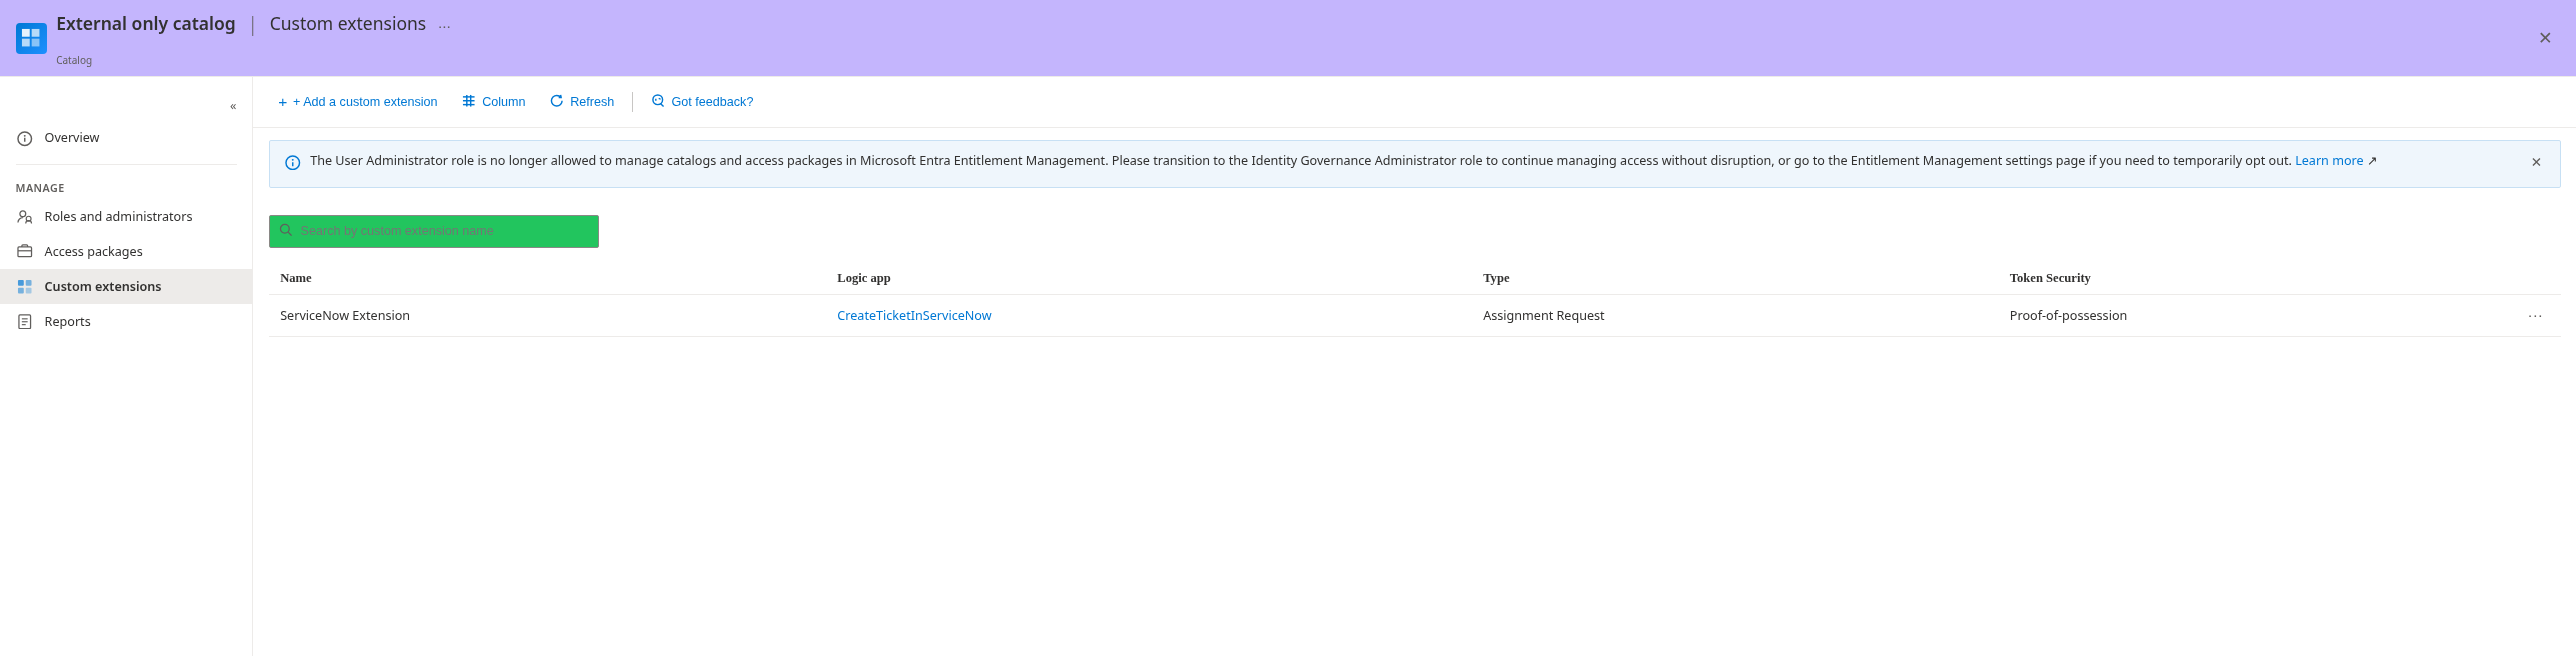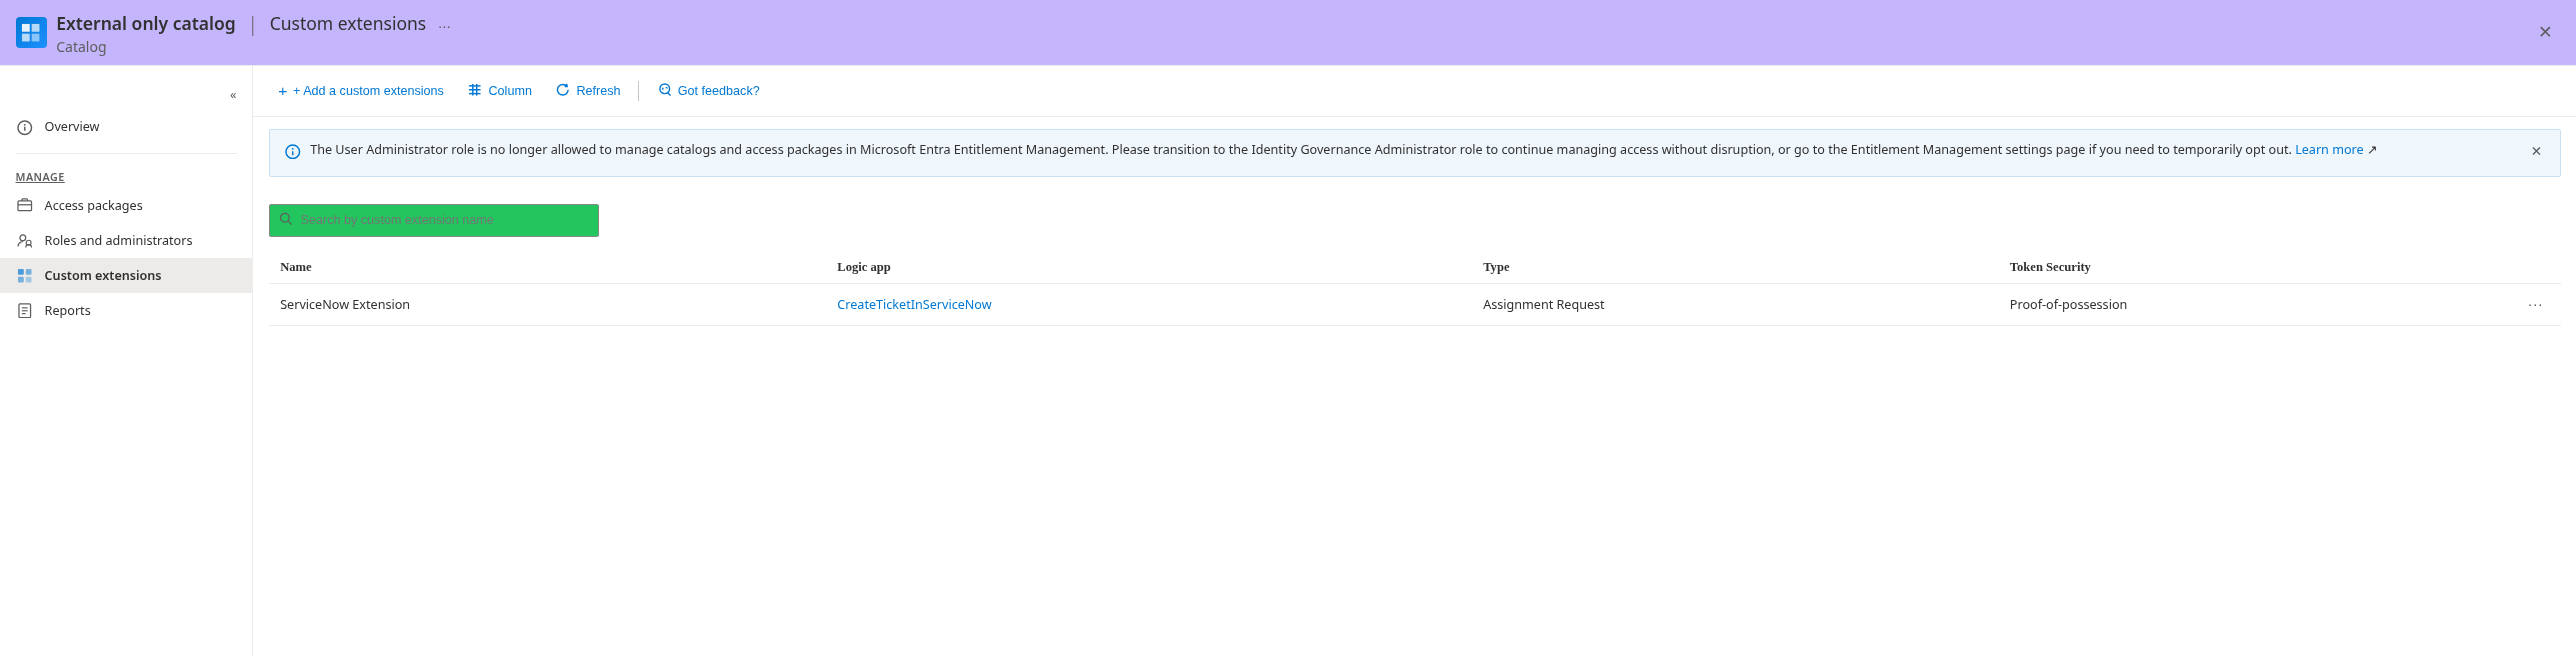--- a/index.html
+++ b/index.html
@@ -6,31 +6,31 @@
     body { font-family: 'Segoe UI', system-ui, sans-serif; font-size: 12.6px; background: #fff; color: #323130; overflow-x: hidden; }
 
     
     .app-container { display: flex; flex-direction: column; height: 100vh; }
     .title-bar { display: flex; align-items: center; justify-content: space-between; padding: 9.7px 15.5px; border-bottom: 1px solid #edebe9; background: #c4b5fd; min-height: 54px; }
     .title-left { display: flex; align-items: center; gap: 9.7px; }
     .app-icon { width: 31px; height: 31px; background: linear-gradient(135deg, #0078d4 0%, #1e90ff 100%); border-radius: 3.9px; display: flex; align-items: center; justify-content: center; flex-shrink: 0; }
     .title-divider { font-size: 19.4px; color: #605e5c; margin: 0 3.9px; font-weight: 300; }
     .title-main { font-size: 17.5px; font-weight: 600; color: #323130; }
     .title-sub { font-size: 17.5px; font-weight: 400; color: #323130; }
-    .title-catalog { font-size: 14px; color: #605e5c; margin-top: 0px; }
+    .title-catalog { font-size: 10px; color: #605e5c; margin-top: 16px; }
     .title-text-group { display: flex; flex-direction: column; }
     .title-row { display: flex; align-items: center; gap: 7.8px; }
     .ellipsis-btn { background: none; border: none; cursor: pointer; font-size: 15.5px; color: #605e5c; padding: 3.9px; }
     .close-btn { background: none; border: none; cursor: pointer; font-size: 17.5px; color: #605e5c; padding: 3.9px 7.8px; }
 
     .main-body { display: flex; flex: 1; overflow: hidden; }
 
     
     .sidebar { width: 253px; flex-shrink: 0; border-right: 1px solid #edebe9; background: #fff; padding: 11.7px 0; overflow-y: auto; }
-    .sidebar-section-label { font-size: 10.7px; font-weight: 600; color: #605e5c; padding: 7.8px 15.5px 3.9px; text-transform: uppercase; letter-spacing: 0.5px; text-decoration: underline; }
+    .sidebar-section-label { font-size: 10.7px; font-weight: 600; color: #605e5c; padding: 7.8px 15.5px 3.9px; text-transform: uppercase; letter-spacing: 0.5px; }
     .sidebar-item { display: flex; align-items: center; gap: 9.7px; padding: 7.8px 15.5px; cursor: pointer; color: #323130; border-radius: 0; }
     .sidebar-item.active { background: #edebe9; font-weight: 600; }
     .sidebar-item-icon { width: 19.4px; height: 19.4px; display: flex; align-items: center; justify-content: center; flex-shrink: 0; }
     .sidebar-divider { border: none; border-top: 1px solid #edebe9; margin: 7.8px 15.5px; }
     .collapse-btn { display: flex; align-items: center; padding: 7.8px 15.5px; cursor: pointer; color: #605e5c; justify-content: flex-end; }
 
     
     .overview-item { display: flex; align-items: flex-start; gap: 9.7px; padding: 7.8px 15.5px; cursor: pointer; }
 
     
@@ -108,40 +108,40 @@
         <span>Overview</span>
       </div>
 
       <hr class="sidebar-divider">
       <div class="sidebar-section-label">Manage</div>
 
 
       <div class="sidebar-item">
         <div class="sidebar-item-icon">
           <svg width="15.5" height="15.5" viewBox="0 0 16 16" fill="none">
-            <rect x="1" y="3" width="14" height="10" rx="1" stroke="#605e5c" stroke-width="1.3" fill="none"></rect>
-            <path d="M5 3V2a1 1 0 0 1 1-1h4a1 1 0 0 1 1 1v1" stroke="#605e5c" stroke-width="1.3" fill="none"></path>
-            <line x1="1" y1="7" x2="15" y2="7" stroke="#605e5c" stroke-width="1.3"></line>
-          </svg>
-        </div>
-        <span>Access packages</span>
-      </div>
-
-      <div class="sidebar-item">
-        <div class="sidebar-item-icon">
-          <svg width="15.5" height="15.5" viewBox="0 0 16 16" fill="none">
             <circle cx="6" cy="5" r="3" stroke="#605e5c" stroke-width="1.3" fill="none"></circle>
             <path d="M1 14c0-3 2.5-5 5-5" stroke="#605e5c" stroke-width="1.3" fill="none"></path>
             <circle cx="12" cy="10" r="2.5" stroke="#605e5c" stroke-width="1.2" fill="none"></circle>
             <path d="M9 15c0-2 1.3-3 3-3s3 1 3 3" stroke="#605e5c" stroke-width="1.2" fill="none"></path>
           </svg>
         </div>
         <span>Roles and administrators</span>
       </div>
 
+      <div class="sidebar-item">
+        <div class="sidebar-item-icon">
+          <svg width="15.5" height="15.5" viewBox="0 0 16 16" fill="none">
+            <rect x="1" y="3" width="14" height="10" rx="1" stroke="#605e5c" stroke-width="1.3" fill="none"></rect>
+            <path d="M5 3V2a1 1 0 0 1 1-1h4a1 1 0 0 1 1 1v1" stroke="#605e5c" stroke-width="1.3" fill="none"></path>
+            <line x1="1" y1="7" x2="15" y2="7" stroke="#605e5c" stroke-width="1.3"></line>
+          </svg>
+        </div>
+        <span>Access packages</span>
+      </div>
+
       <div class="sidebar-item active">
         <div class="sidebar-item-icon">
           <svg width="15.5" height="15.5" viewBox="0 0 16 16" fill="none">
             <rect x="1" y="1" width="6" height="6" rx="1" fill="#0078d4" opacity="0.7"></rect>
             <rect x="9" y="1" width="6" height="6" rx="1" fill="#0078d4" opacity="0.5"></rect>
             <rect x="1" y="9" width="6" height="6" rx="1" fill="#0078d4" opacity="0.5"></rect>
             <rect x="9" y="9" width="6" height="6" rx="1" fill="#0078d4" opacity="0.3"></rect>
           </svg>
         </div>
         <span>Custom extensions</span>
@@ -158,21 +158,21 @@
         </div>
         <span>Reports</span>
       </div>
     </div>
 
     <div class="content">
 
       <div class="toolbar">
         <button class="toolbar-btn">
           <span style="font-size:15.5px; font-weight:300; color:#0078d4;">+</span>
-          <span>+ Add a custom extensions</span>
+          <span>+ Add a custom extension</span>
         </button>
 
         <button class="toolbar-btn">
           <span>
             <svg width="15.5" height="15.5" viewBox="0 0 16 16" fill="none">
               <line x1="2" y1="4" x2="14" y2="4" stroke="#0078d4" stroke-width="1.5"></line>
               <line x1="2" y1="8" x2="14" y2="8" stroke="#0078d4" stroke-width="1.5"></line>
               <line x1="2" y1="12" x2="14" y2="12" stroke="#0078d4" stroke-width="1.5"></line>
               <line x1="6" y1="2" x2="6" y2="14" stroke="#0078d4" stroke-width="1.5"></line>
               <line x1="10" y1="2" x2="10" y2="14" stroke="#0078d4" stroke-width="1.5"></line>

